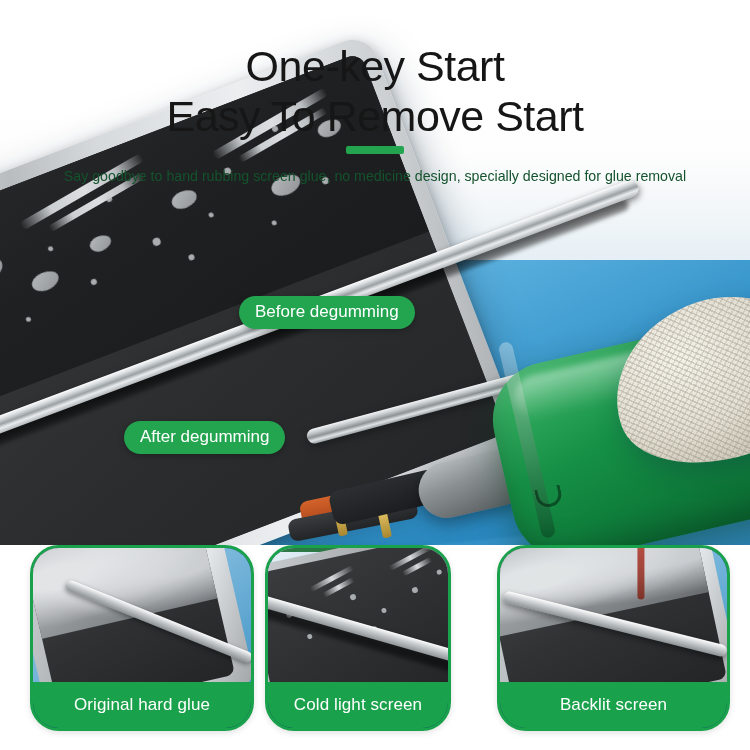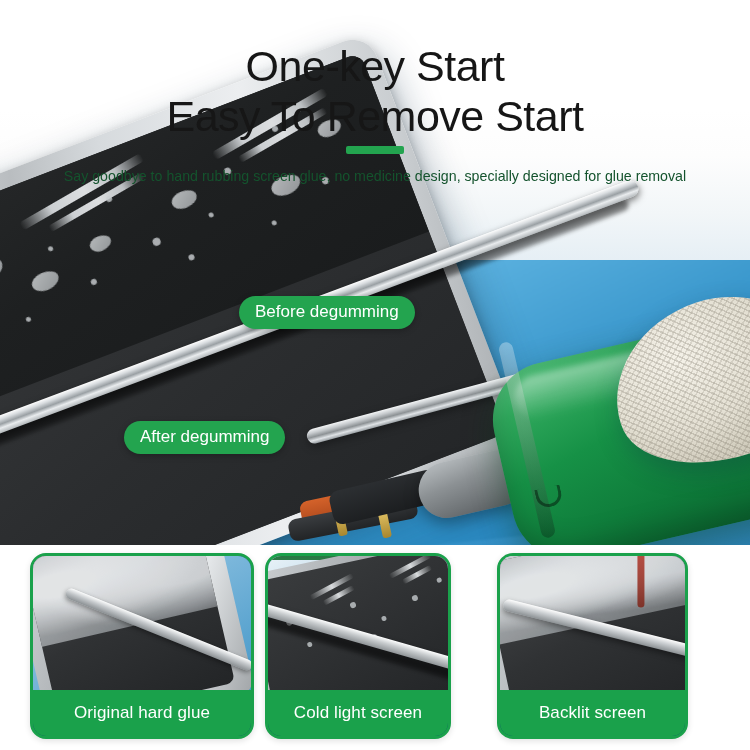--- a/index.html
+++ b/index.html
@@ -196,28 +196,28 @@
     box-shadow:0 2px 6px rgba(0,0,0,.25);
   }
   .badge-before { left:239px; top:296px; }
   .badge-after  { left:124px; top:421px; }
 
   
   .panels {
     position:absolute; left:0; top:541px; width:750px; height:209px; z-index:40;
   }
   .panel {
-    position:absolute; top:12px; height:186px;
-    border:3px solid #1AA14B; border-radius:16px;
+    position:absolute; top:4px; height:186px;
+    border:3px solid #1AA14B; border-radius:29px;
     overflow:hidden; background:#0c4a6e;
     box-shadow:0 2px 6px rgba(0,0,0,.12);
   }
   .p1 { left:30px;  width:224px; }
   .p2 { left:265px; width:186px; }
-  .p3 { left:497px; width:191px;padding-left:25px; }
+  .p3 { left:497px; width:233px;padding-left:25px; }
 
   .panel-photo { position:absolute; left:0; top:0; right:0; bottom:46px; overflow:hidden; }
   .pp-bg { position:absolute; inset:-10px; }
 
   
   .pp1 { background:linear-gradient(150deg,#eef3f6 0%,#cfe0ea 18%,#7fb9dc 42%,#3f94c6 100%); }
   .pp1 .device {
     position:absolute; left:4px; top:-18px; width:210px; height:190px;
     transform:rotate(-13deg);
     background:linear-gradient(120deg,#d3d7da,#a8acaf 40%,#e4e7e9 70%,#9fa3a6);

